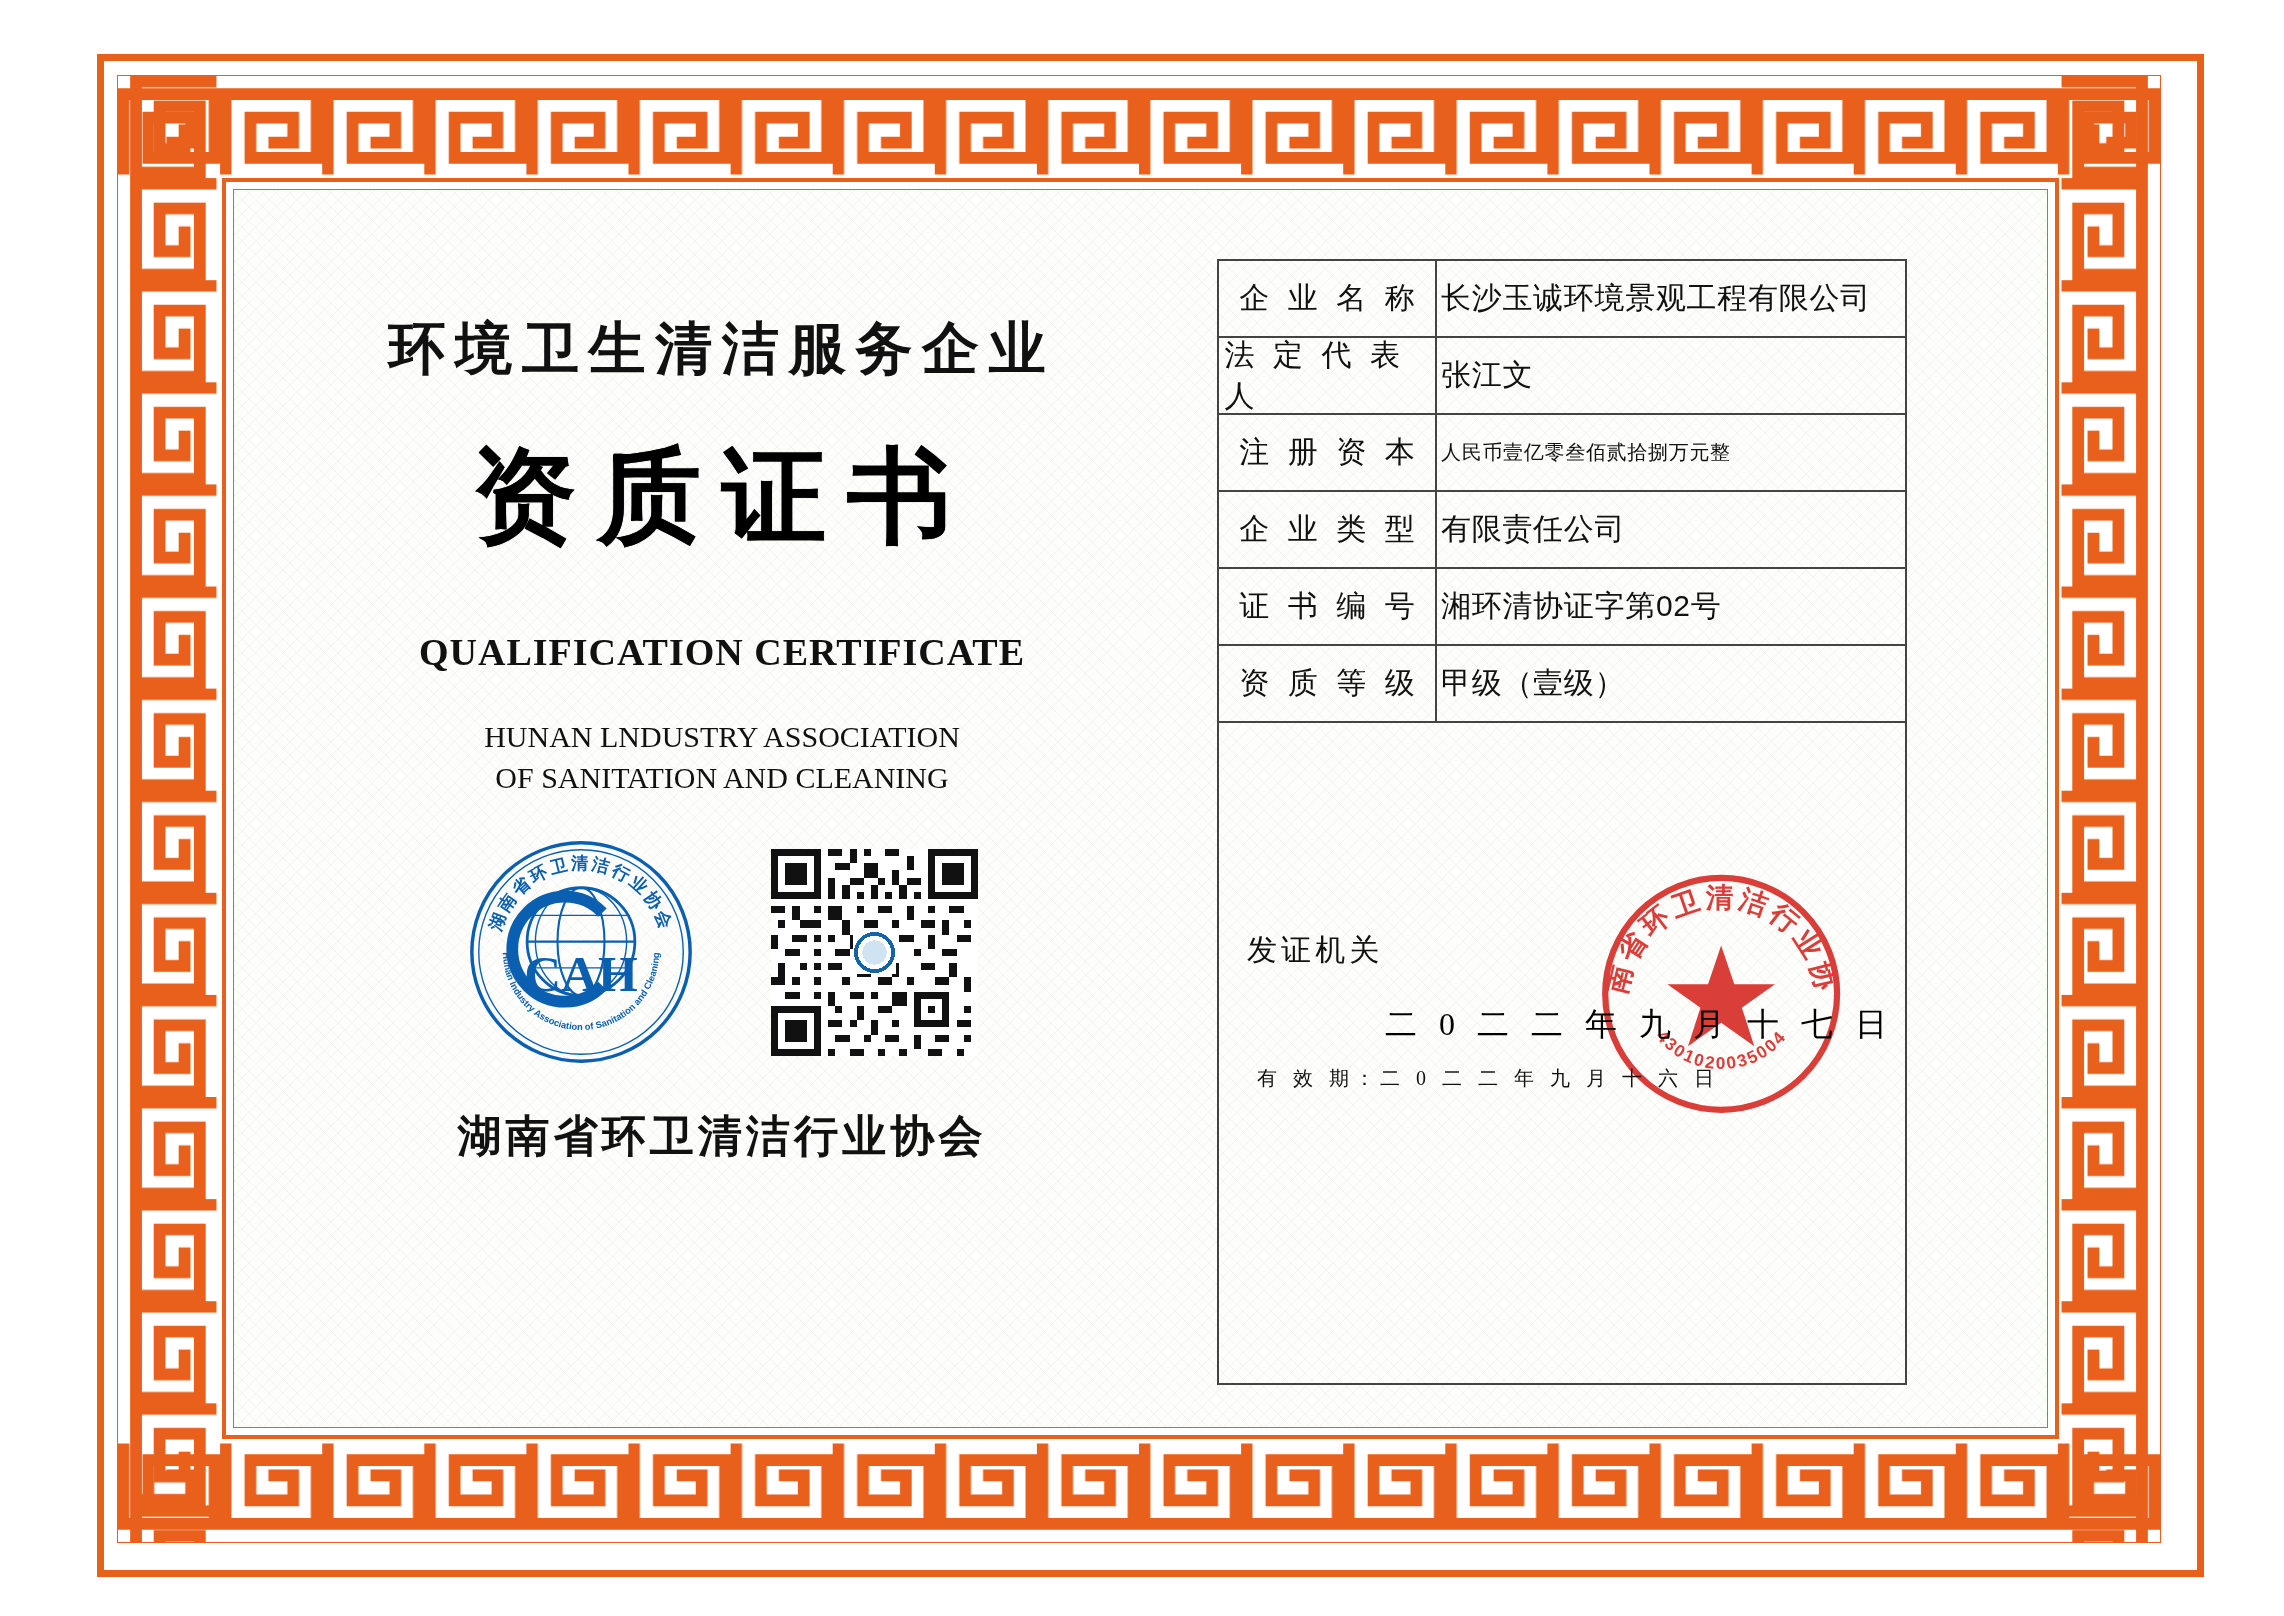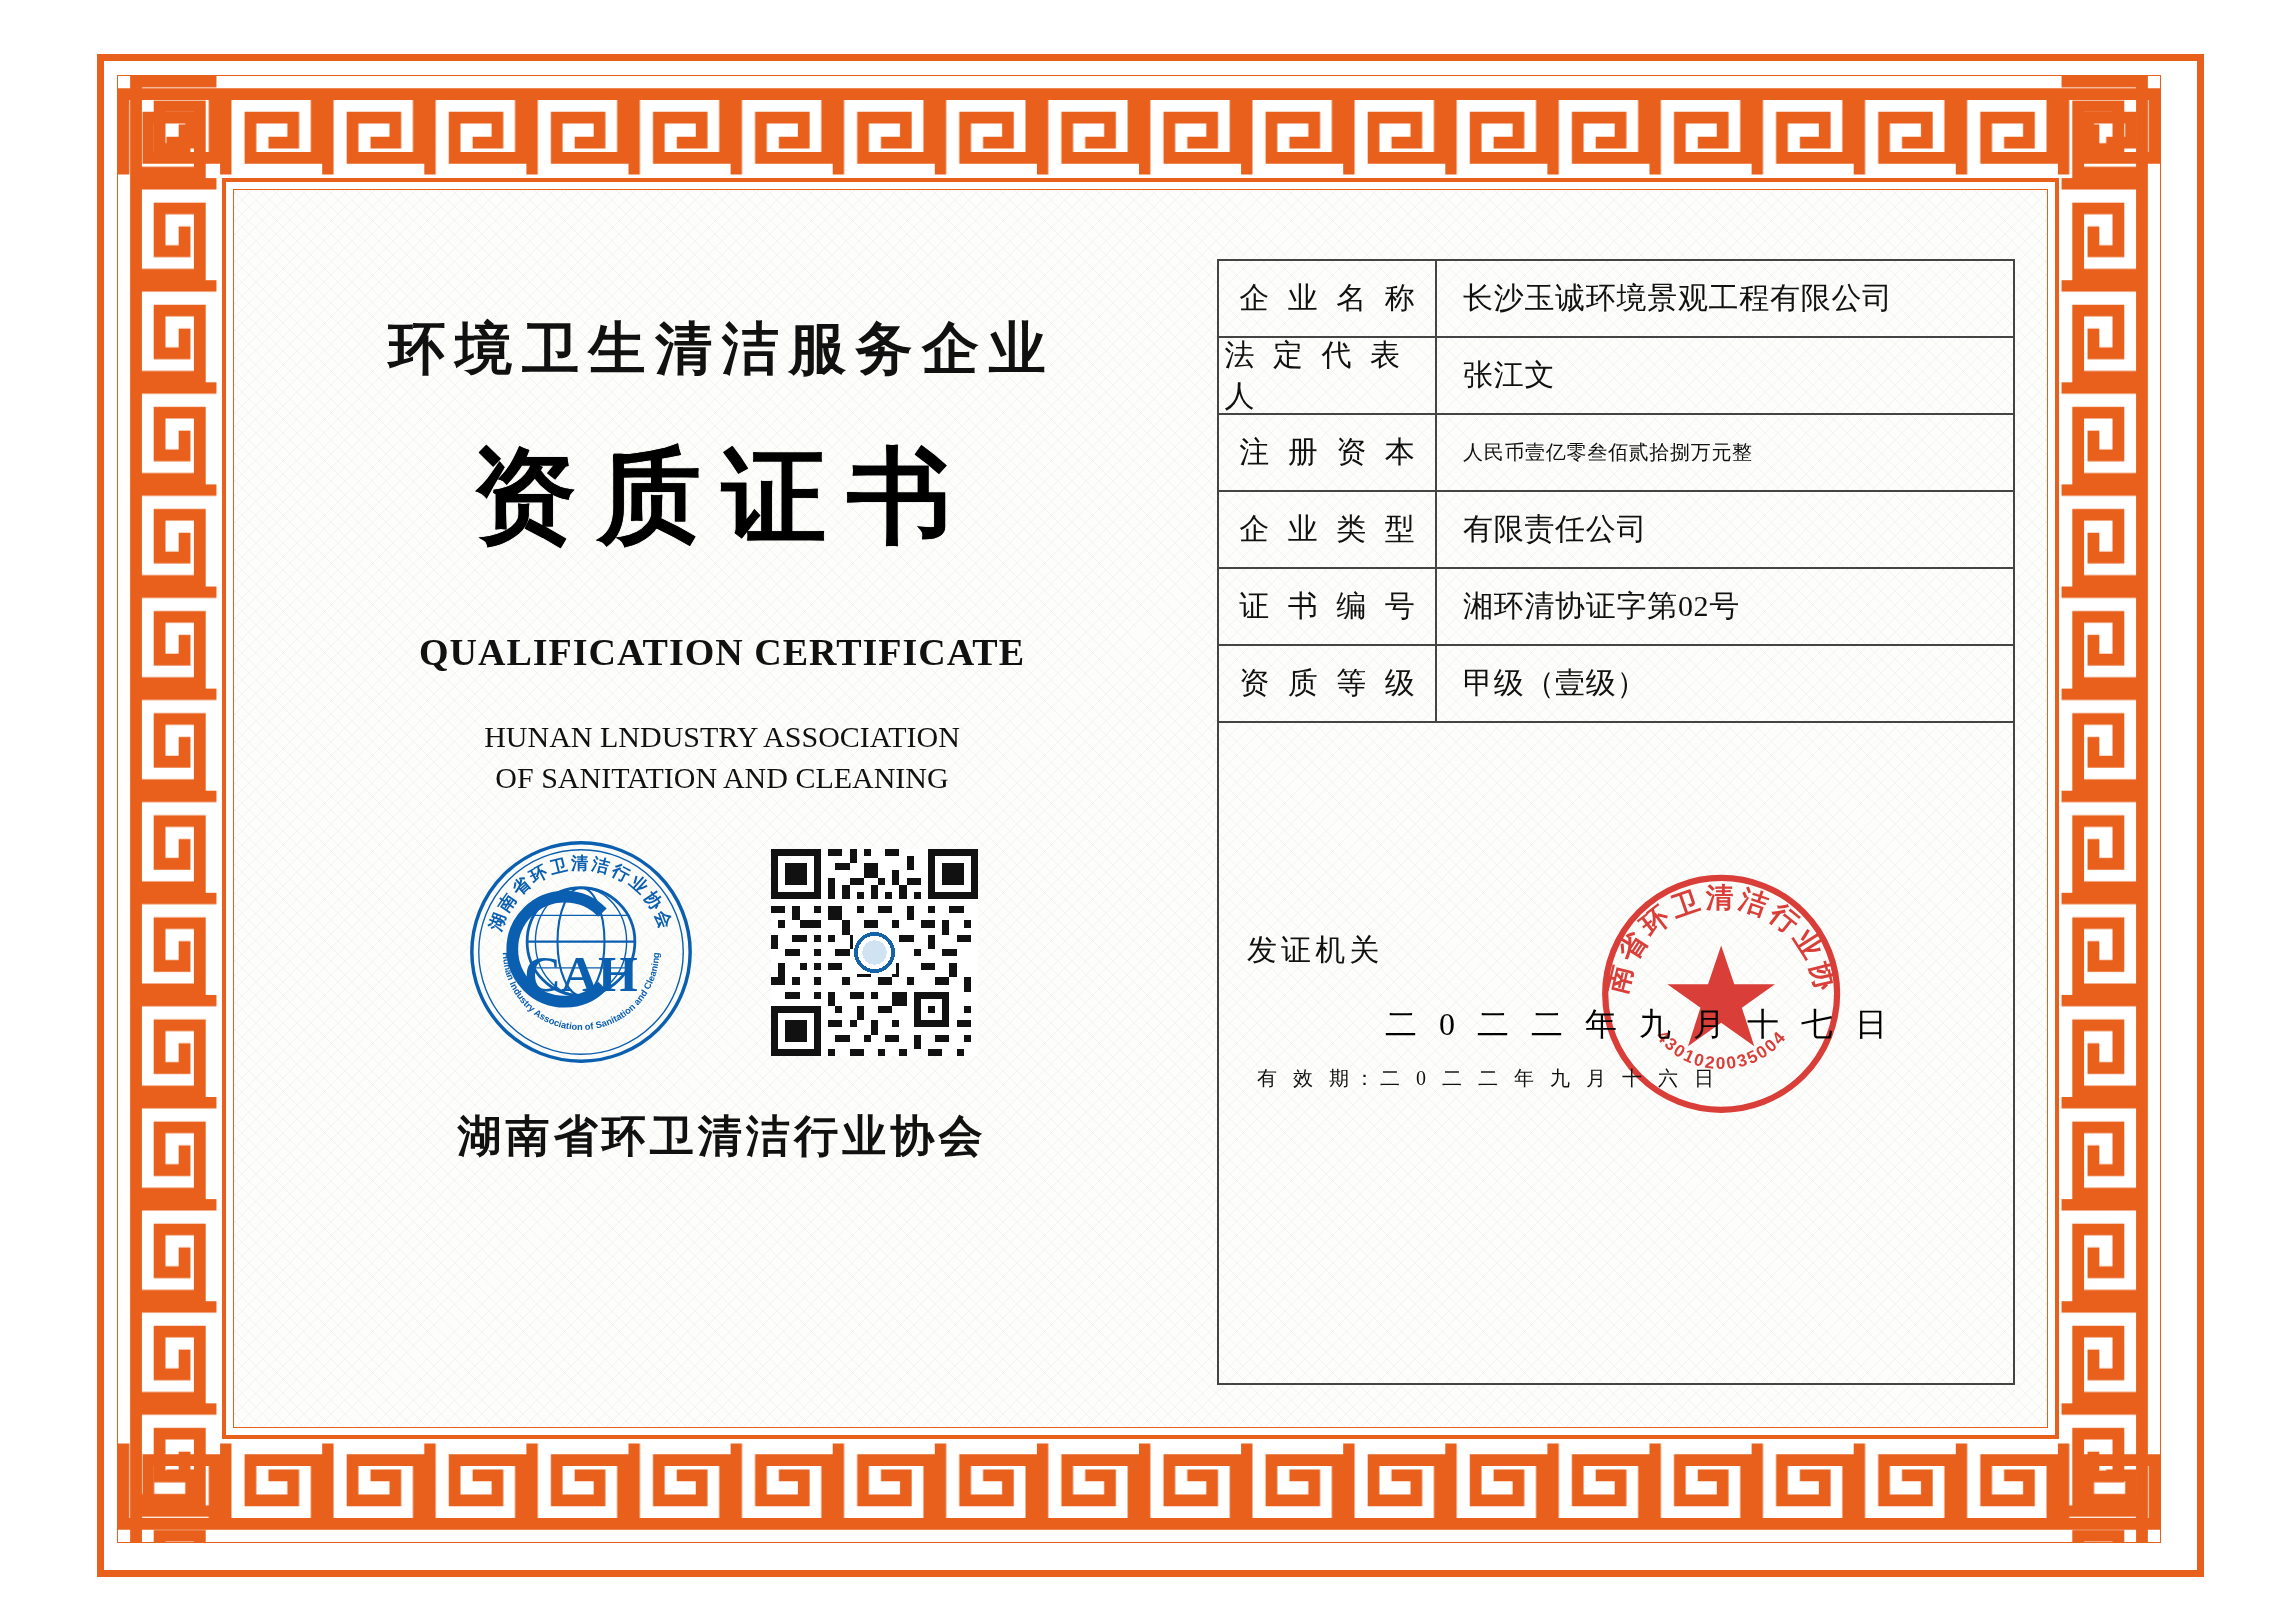--- a/index.html
+++ b/index.html
@@ -92,39 +92,39 @@
 
   .assoc-cn{
     margin-top:41px;
     font-family:"Liberation Serif",serif;
     font-weight:700;font-size:44px;letter-spacing:4.1px;color:#111;
     white-space:nowrap;
   }
 
   
   .right{
-    position:absolute;left:1217px;top:259px;width:798px;height:1126px;
+    position:absolute;left:1217px;top:259px;width:690px;height:1126px;
     border:2.1px solid #444;box-sizing:border-box;background:transparent;
   }
   .trow{
     display:flex;align-items:stretch;
     border-bottom:2.1px solid #444;height:75px;
   }
   .tlabel{
     width:218px;flex:0 0 218px;
     border-right:2.1px solid #444;
     display:flex;align-items:center;justify-content:center;
     font-family:"Liberation Serif",serif;
     font-size:30px;letter-spacing:5.5px;color:#111;
     padding-left:5.5px;box-sizing:border-box;
   }
   .tvalue{
     flex:1;display:flex;align-items:center;
-    padding-left:26px;
-    font-family:Liberation Serif, serif;
+    padding-left:4px;
+    font-family:Liberation Sans, sans-serif;
     font-size:30px;color:#111;letter-spacing:0.7px;
   }
   .tvalue.small{font-size:20px;border-radius:19px;}
 
   
   .tbottom{
     position:relative;height:calc(1126px - 4.1px - 448px);
   }
   .issuer-label{
     position:absolute;left:28px;top:207px;

